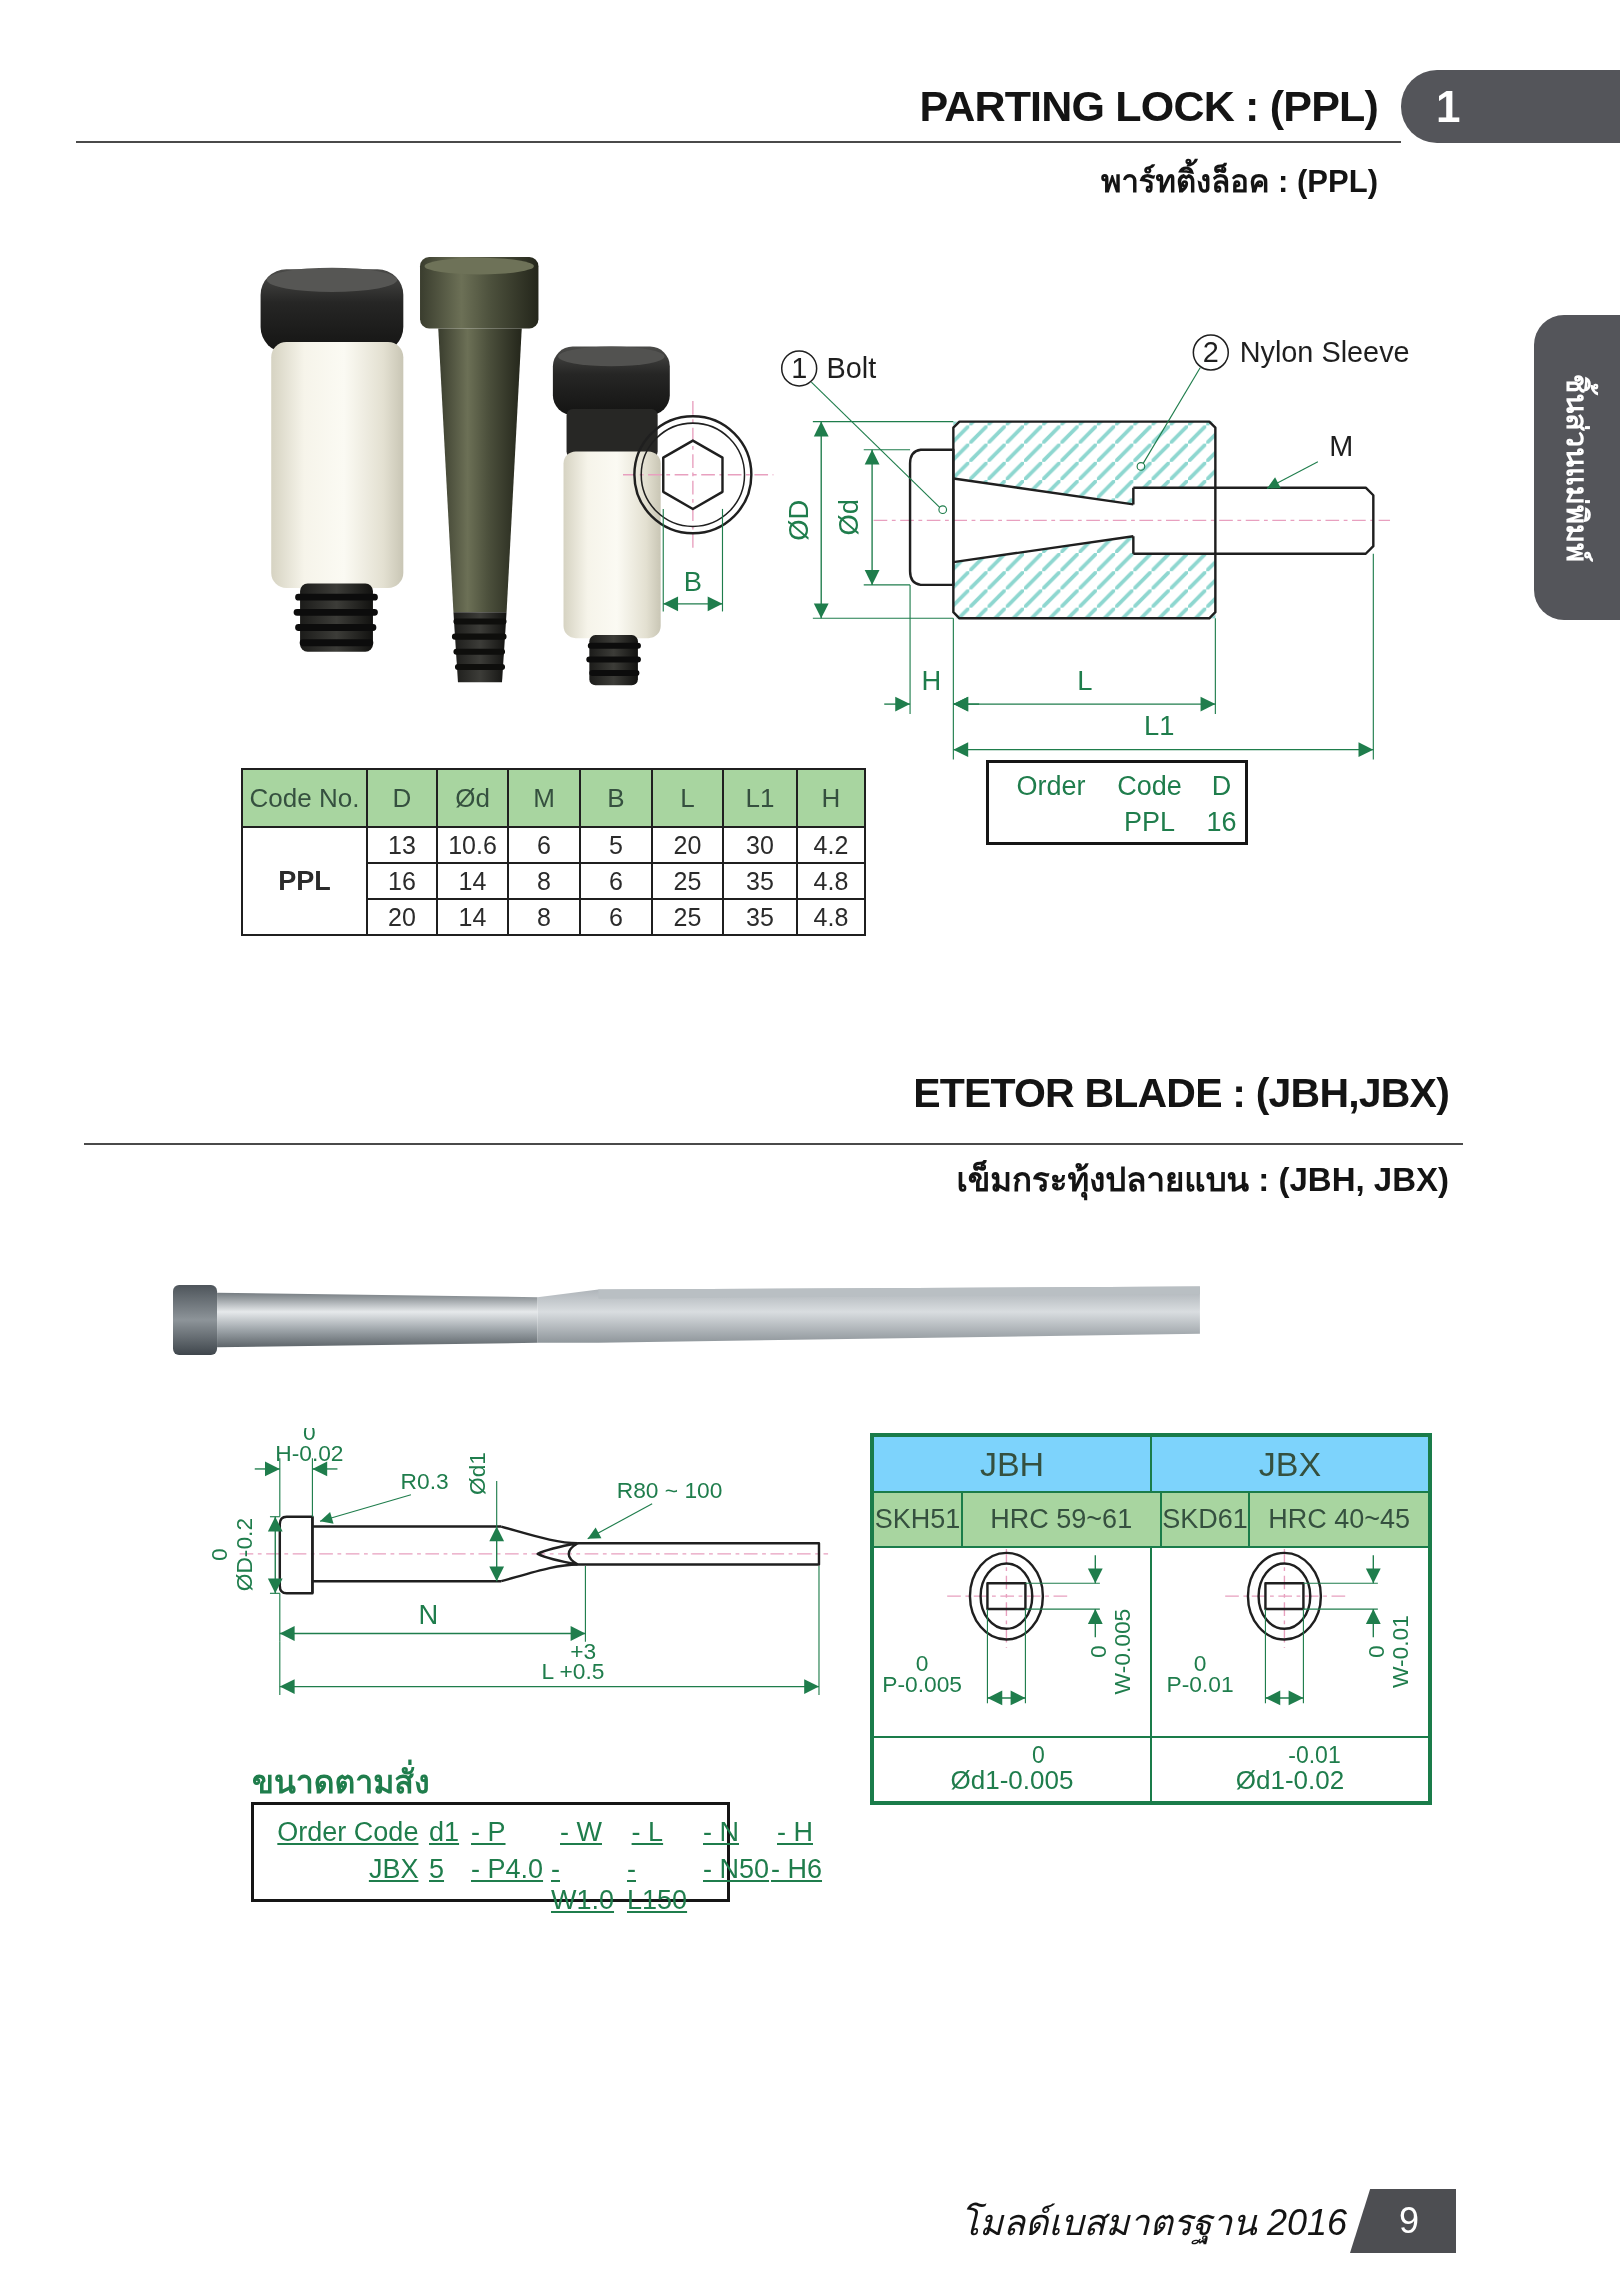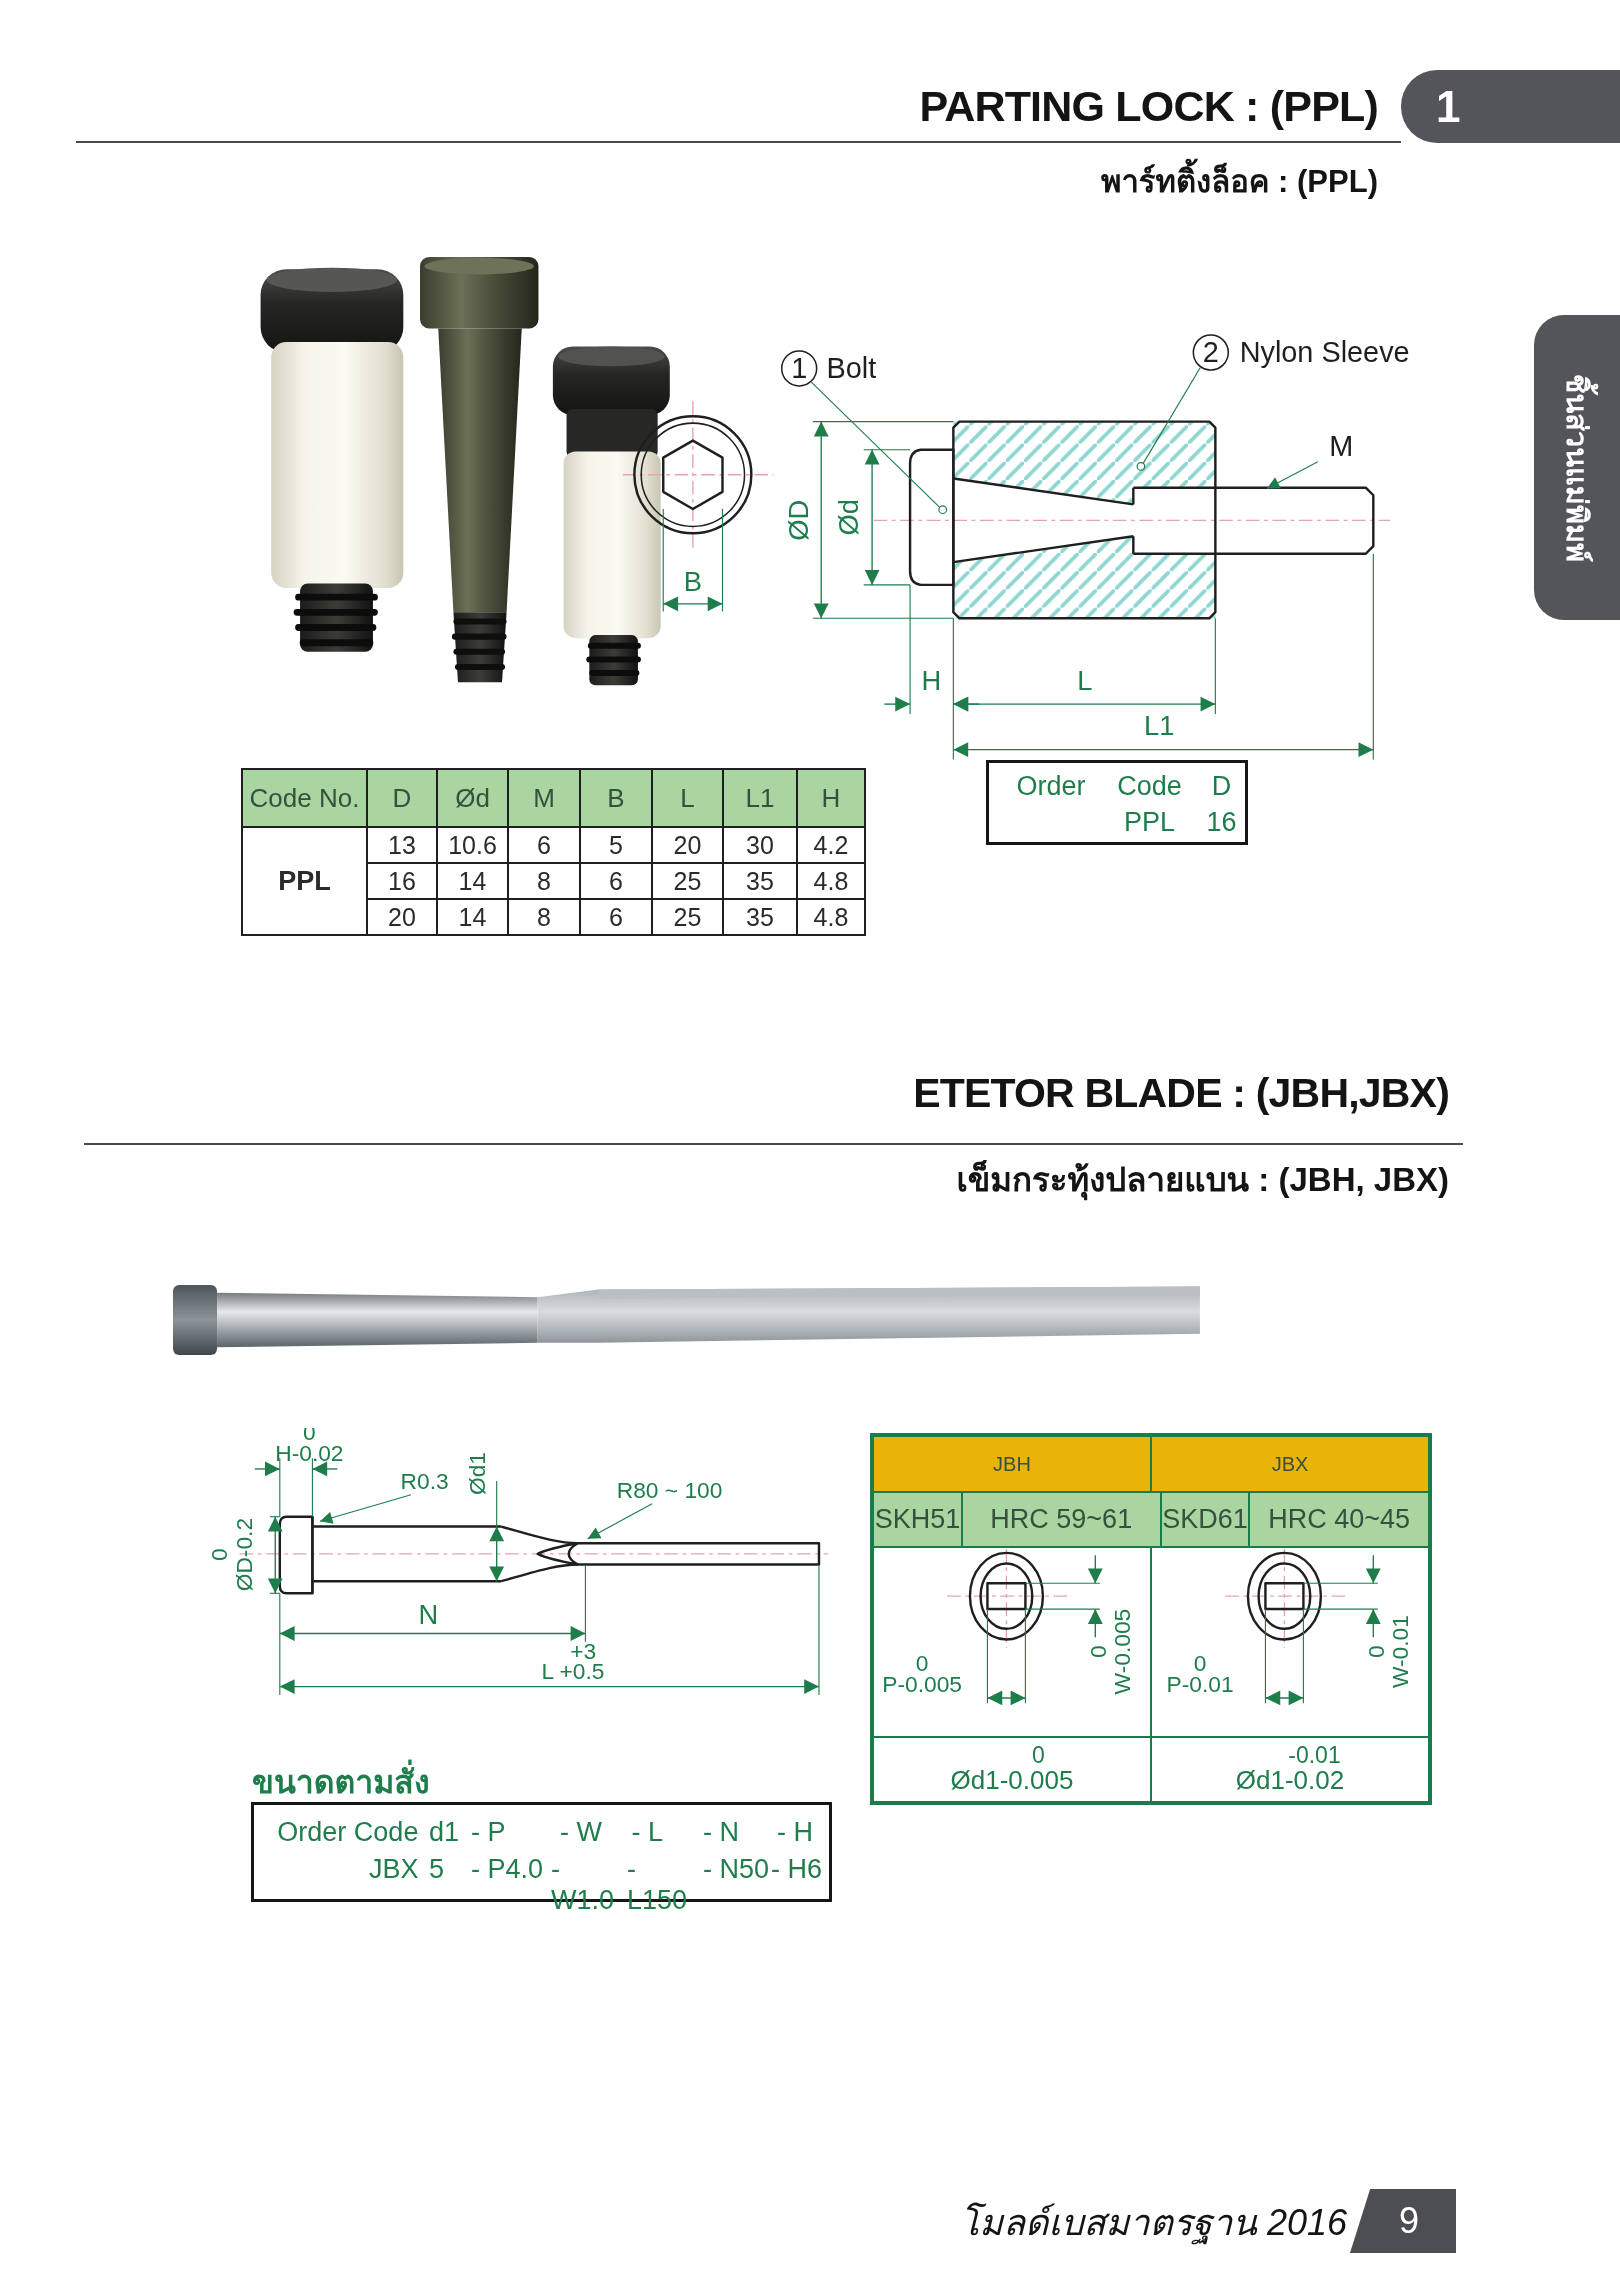--- a/index.html
+++ b/index.html
@@ -33,34 +33,34 @@
   .ppl-table th{background:#a8d5a0;color:#35503f;font-weight:normal;font-size:26px;height:56px;}
   .ppl-table td{height:34px;background:#fff;}
   .ppl-table .code-cell{font-weight:bold;font-size:27px;}
 
   
   .order-box1{position:absolute;left:986px;top:760px;width:262px;height:85px;border:3px solid #161616;
       box-sizing:border-box;color:#1f7d4c;font-size:27px;}
   .order-box1 .grid{display:grid;grid-template-columns:106px 91px 53px;padding:7.6px 0 0 9px;row-gap:5px;}
   .order-box1 .c{text-align:center;}
   .order-title{position:absolute;left:252px;top:1756px;font-size:32px;font-weight:bold;color:#1f7d4c;}
-  .order-box2{position:absolute;left:251px;top:1802px;width:581px;height:100px;border:3px solid #161616;
-      box-sizing:border-box;color:#1f7d4c;font-size:27px;}
+  .order-box2{position:absolute;left:251px;top:1802px;width:479px;height:100px;border:3px solid #161616;
+      box-sizing:border-box;color:#1f7d4c;font-size:27px;text-decoration:underline;}
   .order-box2 .grid{display:grid;grid-template-columns:175px 42px 80px 76px 76px 68px 58px;
       padding:12px 0 0 0;row-gap:6px;}
   .order-box2 .c1{text-align:right;padding-right:10.6px;}
   .order-box2 .cc{text-align:left;}
   .order-box2 .cl{text-align:left;}
 
   
   .jbx-wrap{position:absolute;left:870px;top:1433px;width:562px;border:3px solid #1a7c4a;box-sizing:border-box;background:#fff;}
   .jbx-row{display:flex;}
   .jbx-cell{box-sizing:border-box;border:1.5px solid #1a7c4a;display:flex;align-items:center;justify-content:center;
       color:#35503f;}
-  .jbx-head{height:56px;background:#eab308;font-size:20px;}
+  .jbx-head{height:56px;background:#7dd3fc;font-size:34px;}
   .jbx-mat{height:55px;background:#a8d5a0;font-size:27px;}
   .jbx-diag{height:190px;background:#fff;padding:0;}
   .jbx-tol{height:65px;background:#fff;flex-direction:column;justify-content:flex-start;padding-top:4.6px;
       color:#1f7d4c;font-size:26px;line-height:1.05;}
   .jbx-tol .top{display:block;font-size:23px;}
 
   
   .footer-text{position:absolute;right:273px;top:2194px;font-size:36px;font-style:italic;color:#141414;white-space:nowrap;}
   .page-num{position:absolute;left:1350px;top:2189px;width:106px;height:64px;background:#4d4e52;
       clip-path:polygon(19% 0,100% 0,100% 100%,0 100%);color:#fff;font-size:36px;

